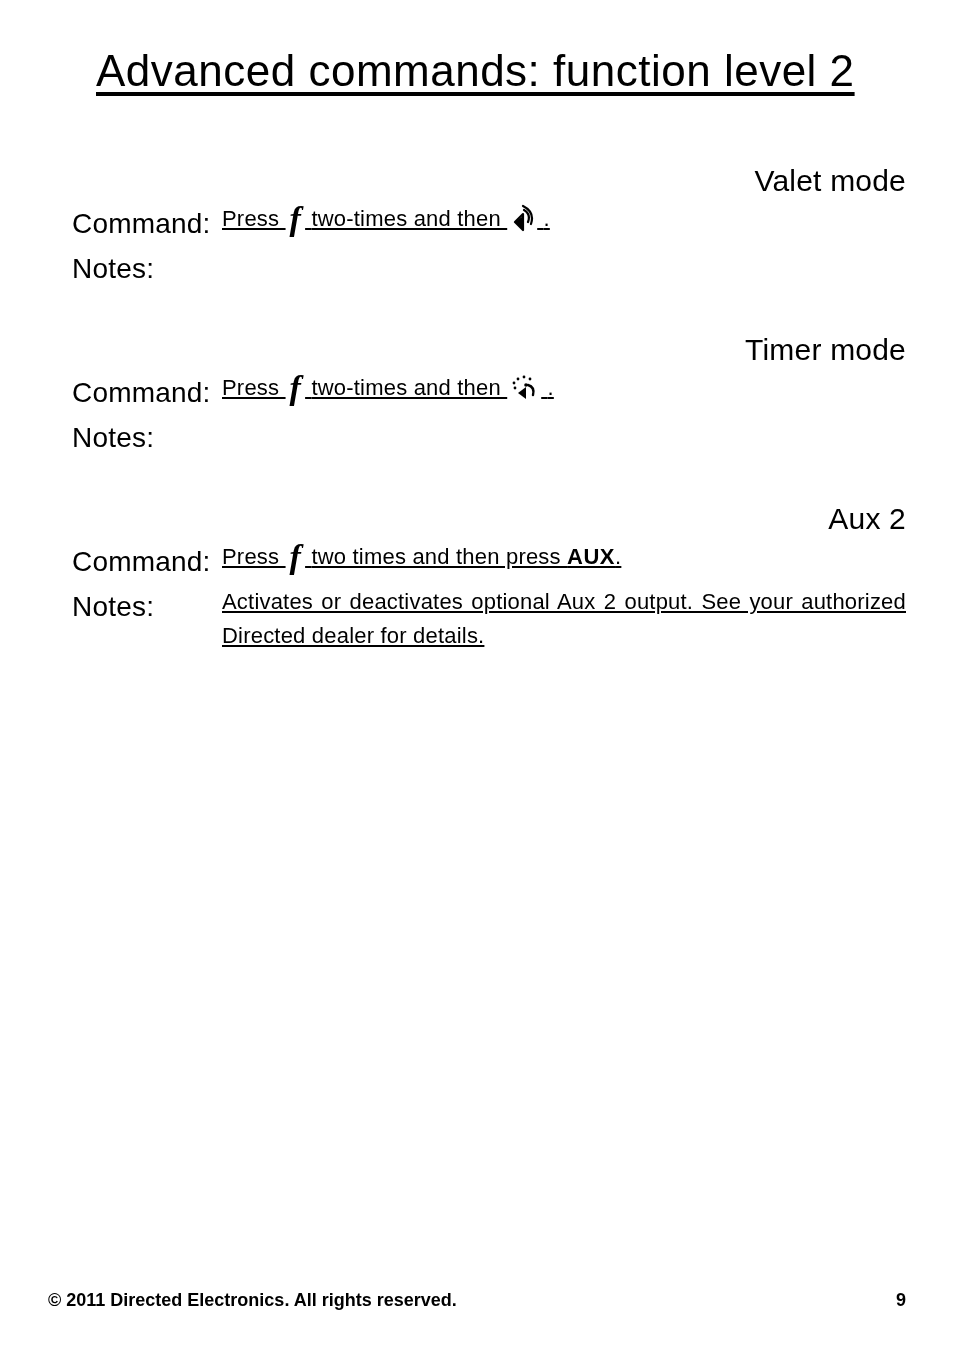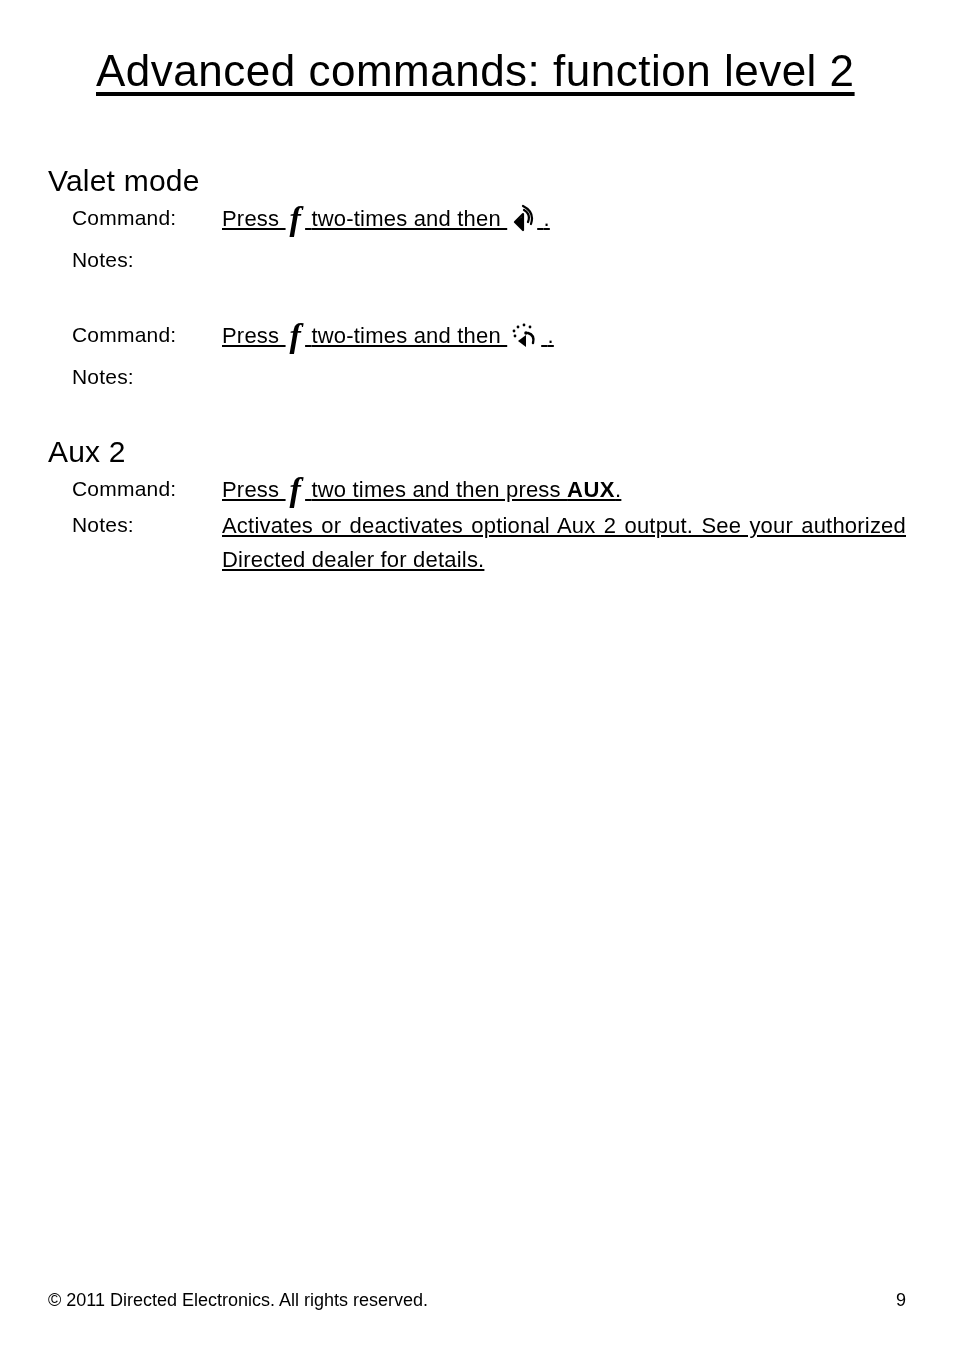--- a/index.html
+++ b/index.html
@@ -28,29 +28,30 @@
       margin-left: 48px;
     }
     .section {
       margin-bottom: 42px;
     }
     .section-heading {
       font-size: 30px;
       font-weight: 300;
       margin-bottom: 4px;
       letter-spacing: 0.2px;
+      text-align: right;
     }
     .row {
       display: flex;
       align-items: flex-start;
       margin-left: 24px;
       margin-bottom: 2px;
     }
     .label {
-      font-size: 21px;
+      font-size: 28px;
       font-weight: 400;
       flex: 0 0 150px;
       line-height: 1.55;
       letter-spacing: 0.2px;
     }
     .label-text {
       font-weight: 500;
     }
     .content {
       font-size: 22px;
@@ -89,21 +90,21 @@
       letter-spacing: 0.5px;
     }
     .footer {
       position: absolute;
       bottom: 48px;
       left: 48px;
       right: 48px;
       display: flex;
       justify-content: space-between;
       font-size: 18px;
-      font-weight: 400;
+      font-weight: 700;
       text-align: center;
     }
   </style>
 </head>
 <body>
 
 <h1 class="page-title">Advanced commands: function level 2</h1>
 
 <div class="section">
   <h2 class="section-heading">Valet mode</h2>
@@ -121,20 +122,21 @@
       </span>
       <span> .</span>
     </div>
   </div>
   <div class="row">
     <div class="label"><span class="label-text">Notes:</span></div>
   </div>
 </div>
 
 <div class="section">
+  <h2 class="section-heading">Timer mode</h2>
   <div class="row">
     <div class="label"><span class="label-text">Command</span>:</div>
     <div class="content">
       <span>Press </span>
       <span class="icon-f">f</span>
       <span> two-times and then </span>
       <span class="icon-remote">
         <svg width="30" height="28" viewBox="0 0 30 28">
           <circle cx="5" cy="10" r="1.4" fill="#000"></circle>
           <circle cx="6" cy="15" r="1.4" fill="#000"></circle>

